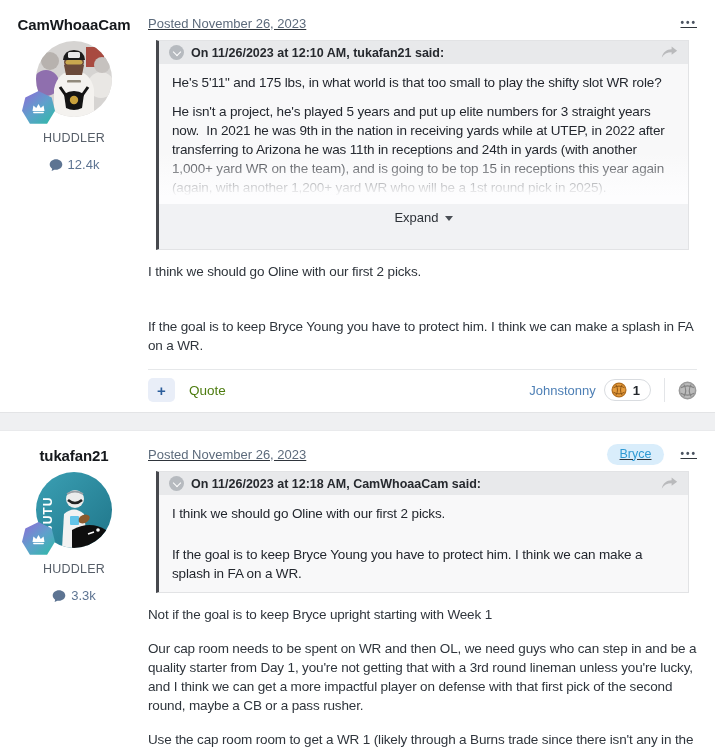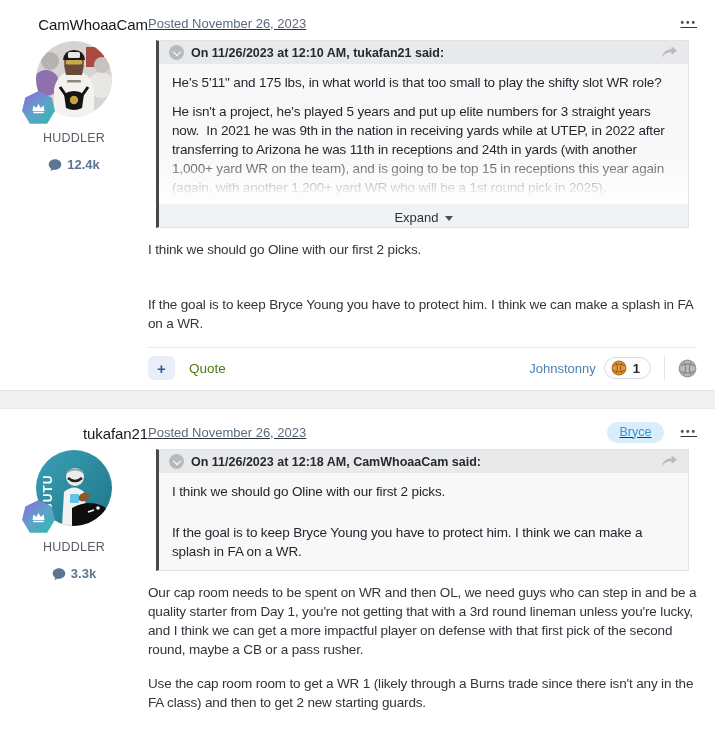--- a/index.html
+++ b/index.html
@@ -4,51 +4,51 @@
 <style>
   * { box-sizing: border-box; }
   html, body { margin:0; padding:0; }
   body {
     width:715px; height:750px; overflow:hidden; background:#fff;
     font-family:"Liberation Sans","DejaVu Sans",sans-serif;
     color:#2f353c; -webkit-font-smoothing:antialiased;
   }
   .post { display:grid; grid-template-columns:148px minmax(0,1fr); padding:12px 18px 0 0; background:#fff; }
   .side { text-align:center; padding-top:2px; }
-  .uname { font-size:15px; font-weight:400; color:#15181c; margin:2px 0 8px; letter-spacing:-.1px; cursor:pointer;text-align:right; }
+  .uname { font-size:15px; font-weight:700; color:#15181c; margin:2px 0 8px; letter-spacing:-.1px; cursor:pointer; }
   .avatar-wrap { position:relative; width:76px; height:76px; margin:0 auto; }
   .avatar { width:76px; height:76px; border-radius:50%; overflow:hidden; display:block; cursor:pointer; }
   .rank-badge {
     position:absolute; left:-14px; bottom:-8px; width:33px; height:34px;
     clip-path:polygon(50% 0%,90% 19%,100% 58%,76% 96%,24% 96%,0% 58%,10% 19%);
     background:linear-gradient(140deg,#8b6fd6 5%,#5fa0cc 50%,#2fb9a8 95%);
     display:flex; align-items:center; justify-content:center;
   }
   .rank { margin-top:14px; font-size:12.5px; color:#565e68; letter-spacing:.2px; }
-  .count { margin-top:12px; font-size:13px; color:#5d7492; font-weight:700; display:flex; gap:5px; justify-content:center; align-items:center; }
+  .count { margin-top:12px; font-size:13px; color:#5d7492; font-weight:400; display:flex; gap:5px; justify-content:center; align-items:center; }
   .main { min-width:0; }
   .post-head { display:flex; align-items:center; min-height:22px; margin-bottom:6px;text-decoration:underline; }
   .posted { font-size:13px; color:#5d6b7c; cursor:pointer; }
   .head-spacer { flex:1; }
   .author-pill { background:#d9edfb; color:#2f9ad3; font-size:12.5px; padding:3px 13px 4px; border-radius:999px; }
   .dots { color:#4a5360; font-size:10px; font-weight:700; letter-spacing:2px; margin-left:16px; cursor:pointer; line-height:1; }
   blockquote.q { margin:0 8px 12px; border:1px solid #e2e3e5; border-left:3px solid #46484d; background:#f8f8f9; }
   .q-head { display:flex; align-items:center; gap:7px; background:#e8e9eb; padding:4px 10px; font-size:12.5px; font-weight:700; color:#26292e; }
   .q-toggle { width:15px; height:15px; border-radius:50%; background:#b6babf; position:relative; flex:0 0 auto; cursor:pointer; }
   .q-toggle::after { content:""; position:absolute; left:4.5px; top:3.5px; width:5px; height:5px; border-right:1.8px solid #fff; border-bottom:1.8px solid #fff; transform:rotate(45deg); }
   .q-cite { padding-top:1px; }
   .q-arrow { margin-left:auto; display:flex; cursor:pointer; }
   .q-clip.clamped { max-height:140px; overflow:hidden; position:relative; }
   .q-clip.clamped::after { content:""; position:absolute; left:0; right:0; bottom:0; height:52px;
     background:linear-gradient(rgba(253,253,254,0),#fdfdfe 85%); }
   .q-text { padding:9px 13px; }
   .q-text p, .post-body p { margin:0; font-size:13.5px; line-height:19px; letter-spacing:-.15px; white-space:pre-wrap; color:#23272e; }
   .q-text p + p { margin-top:10px; }
   .q-text p:empty { min-height:2px; }
-  .q-expand { background:#f1f2f4; text-align:center; padding:6px 0 2px; font-size:13px; color:#2d3238; display:flex; justify-content:center; align-items:center; gap:6px; cursor:pointer; }
+  .q-expand { background:#f1f2f4; text-align:center; padding:6px 0 24px; font-size:13px; color:#2d3238; display:flex; justify-content:center; align-items:center; gap:6px; cursor:pointer; }
   .q-caret { width:0; height:0; border-left:4px solid transparent; border-right:4px solid transparent; border-top:5px solid #4a4f55; margin-top:2px; }
   .post-body p { color:#2f353c; }
   .post-body p + p { margin-top:15px; }
   .post-body p:empty { min-height:6px; }
   .post-footer-wrap { border-top:1px solid #e6e8ea; margin-top:14px; padding:8px 0 10px; display:flex; align-items:center; }
   .plus-btn { width:27px; height:24px; background:#e9eef8; border:none; border-radius:5px; color:#2b5d9b; font-weight:700; font-size:15px; line-height:1; cursor:pointer; font-family:inherit; }
   .quote-link { margin-left:14px; font-size:13.5px; color:#4d7c0f; cursor:pointer; }
   .foot-spacer { flex:1; }
   .reactor { color:#4d7fb5; font-size:13px; cursor:pointer; }
   .react-pill { display:flex; align-items:center; gap:6px; border:1px solid #d9dce0; border-radius:999px; padding:2px 10px 2px 6px; margin-left:8px; font-size:13px; font-weight:700; color:#23272c; cursor:pointer; background:#fff; }
@@ -217,19 +217,20 @@
         <div class="q-clip">
           <div class="q-text">
               <p>I think we should go Oline with our first 2 picks.</p>
               <p></p>
               <p>If the goal is to keep Bryce Young you have to protect him. I think we can make a splash in FA on a WR.</p>
             </div>
         </div>
 
       </blockquote>
       <div class="post-body">
+          <p>Not if the goal is to keep Bryce upright starting with Week 1</p>
           <p>Our cap room needs to be spent on WR and then OL, we need guys who can step in and be a quality starter from Day 1, you're not getting that with a 3rd round lineman unless you're lucky, and I think we can get a more impactful player on defense with that first pick of the second round, maybe a CB or a pass rusher.</p>
           <p>Use the cap room room to get a WR 1 (likely through a Burns trade since there isn't any in the FA class) and then to get 2 new starting guards.</p>
         </div>
 
     </div>
   </article>
 </div>
 
 </body></html>

